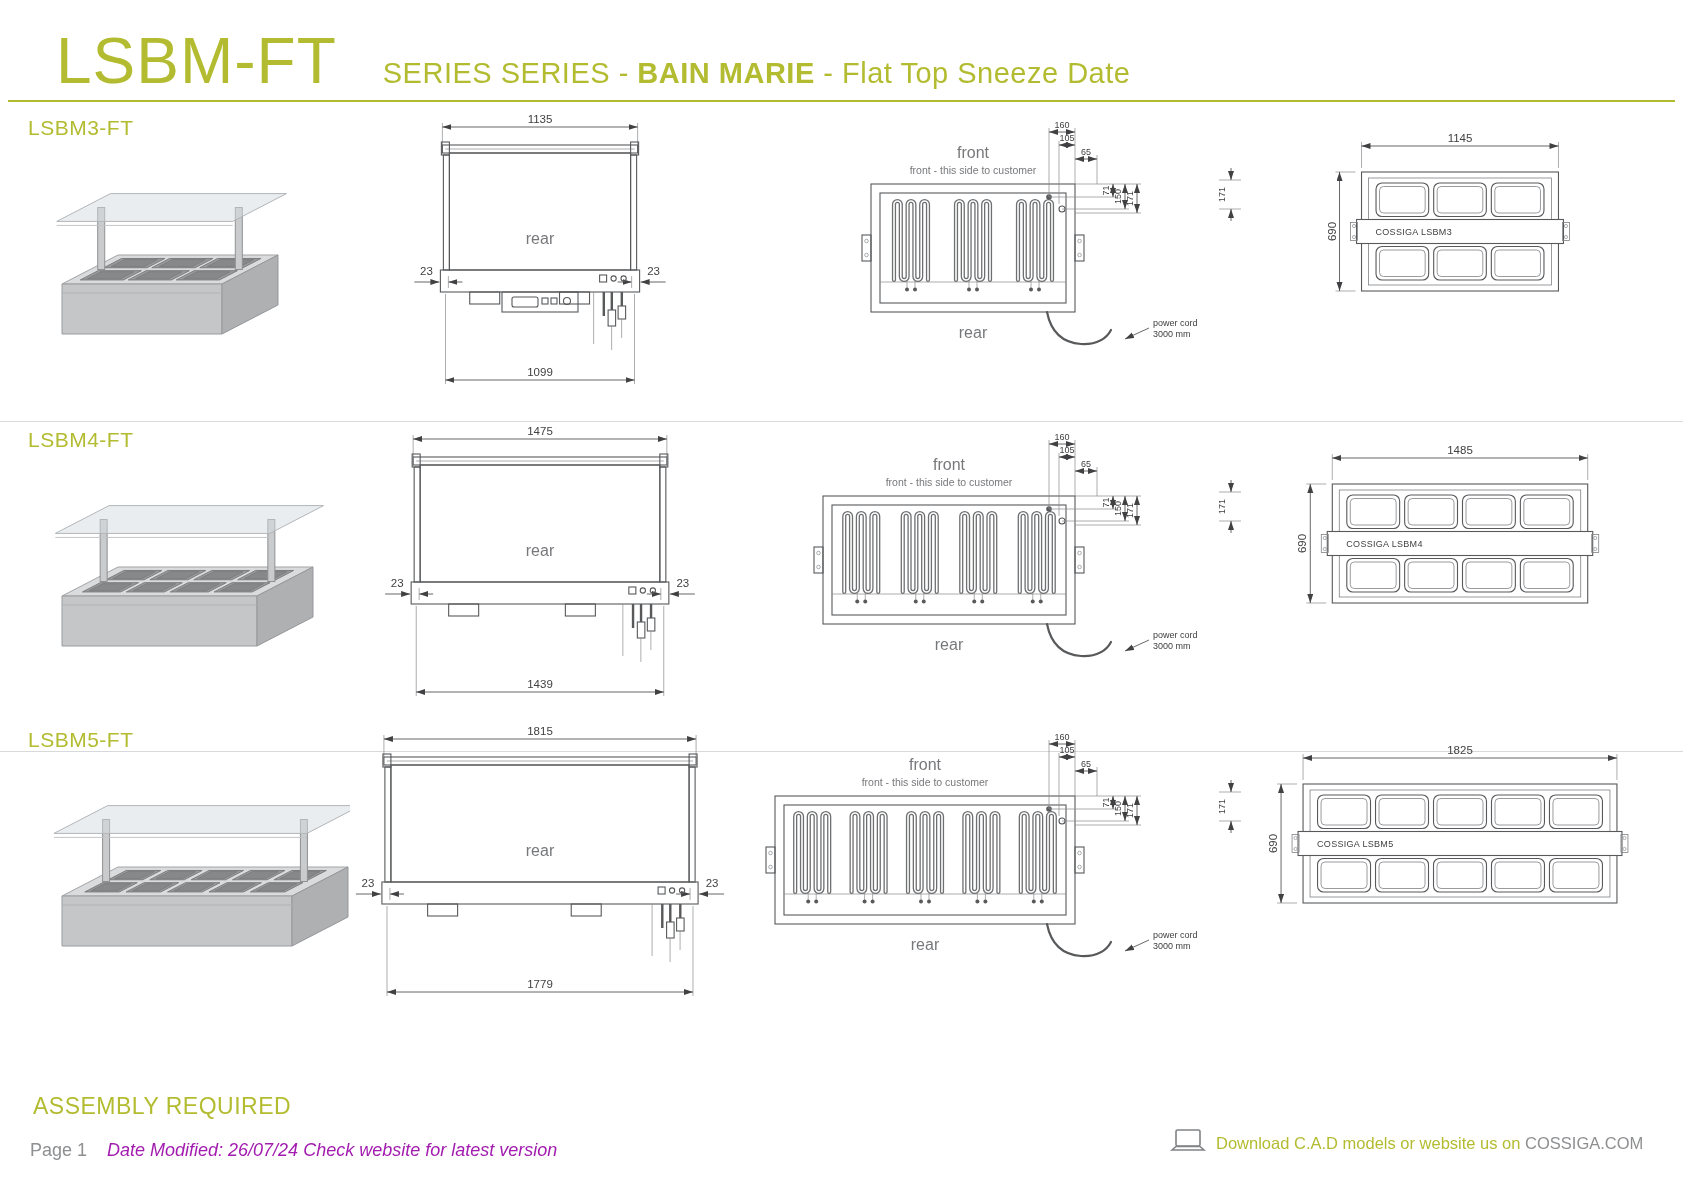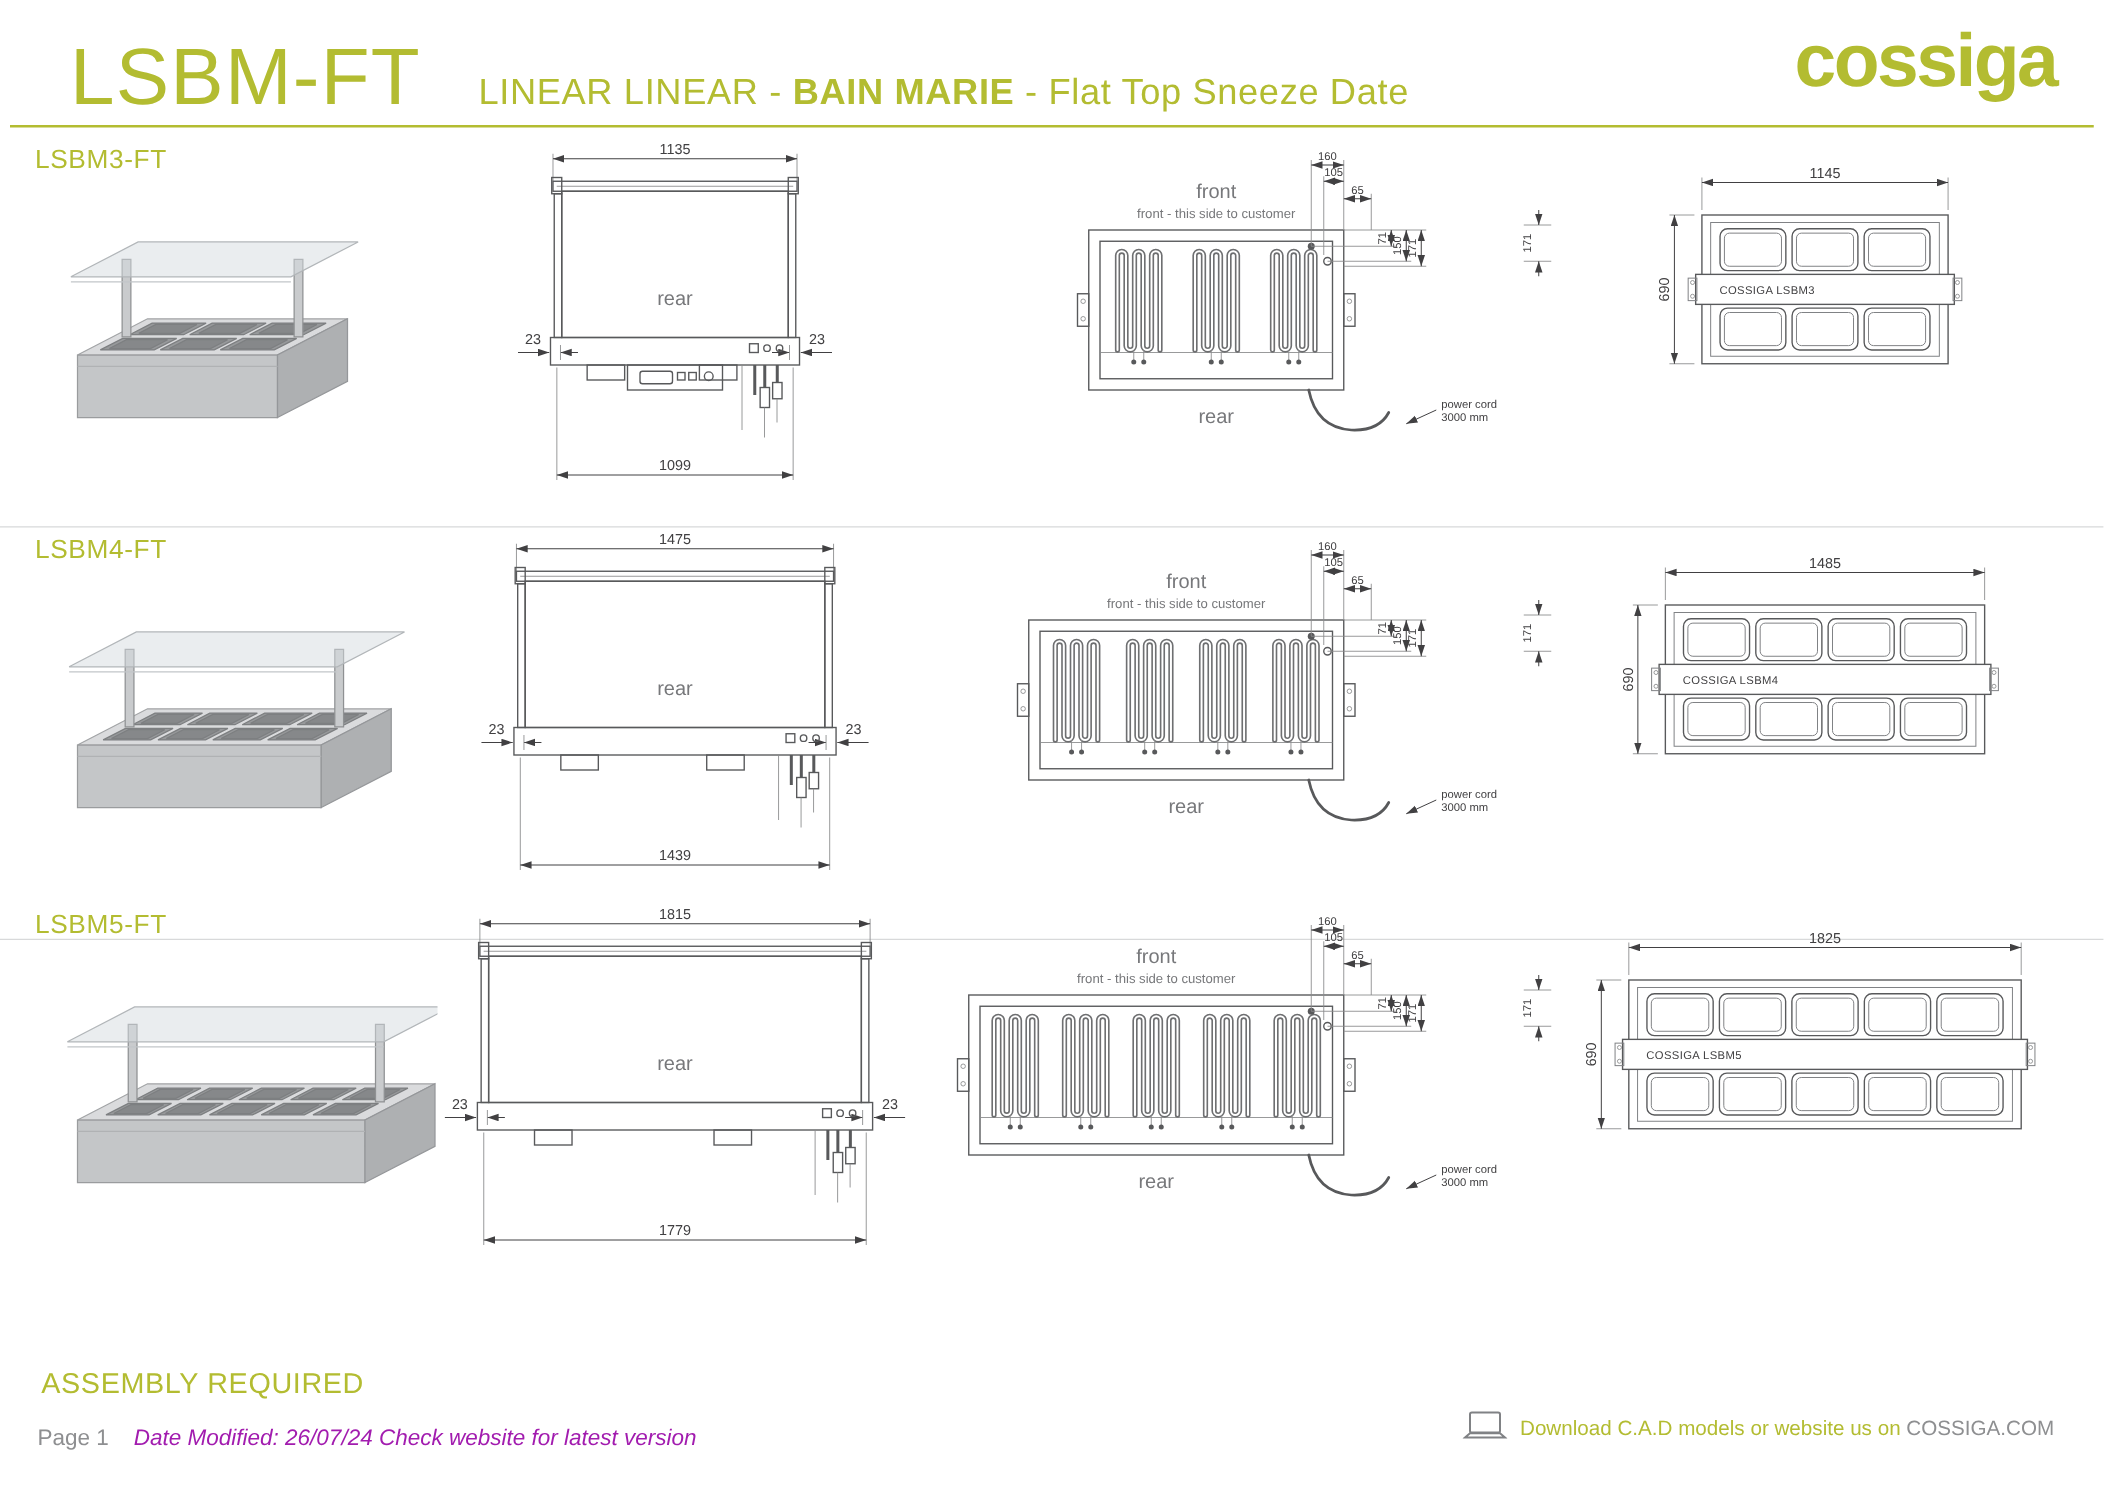--- a/index.html
+++ b/index.html
@@ -43,23 +43,22 @@
   .dl-note .txt .site{color:#8e8f91;}
   .lp{fill:none;stroke:#808285;stroke-width:1.6;}
 </style>
 </head>
 <body>
 
 <div class="page">
 
   <header class="hdr">
     <h1>LSBM-FT</h1>
-    <div class="sub"><span>LINEAR LINEAR - </span><b>BAIN MARIE</b><span> - Flat Top Sneeze Date</span></div>
+    <div class="sub"><span>SERIES SERIES - </span><b>BAIN MARIE</b><span> - Flat Top Sneeze Date</span></div>
   </header>
-  <div class="logo">cossiga</div>
   <div class="rule"></div>
 
   <div class="sep" style="top:421px"></div>
   <div class="sep" style="top:751px"></div>
 
   <section class="row" style="top:112px">
     <div class="model">LSBM3-FT</div>
     <div class="fig" style="left:40px;top:24px" id="fig-render-0"><svg width="310" height="230" viewBox="0 0 310 230">
           <polygon points="22,148 78,119 238,119 182,148" fill="#dadbdd" stroke="#a2a4a6" stroke-width="1"></polygon>
           <polygon points="22,148 182,148 182,198 22,198" fill="#c4c6c8" stroke="#9a9c9e" stroke-width="1"></polygon>

